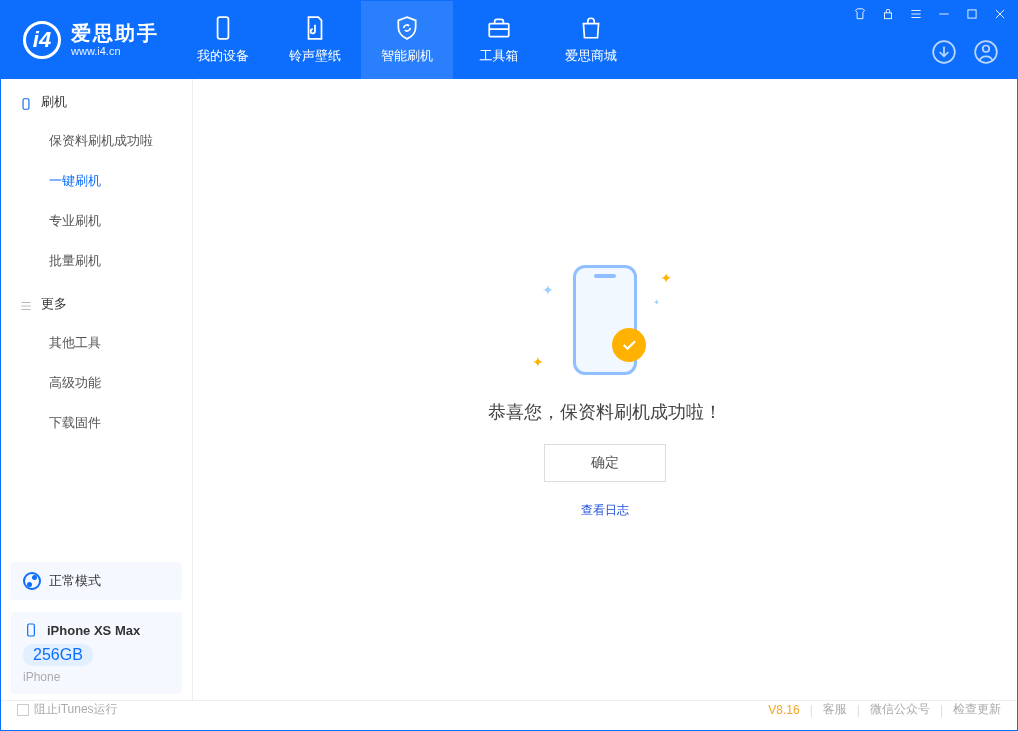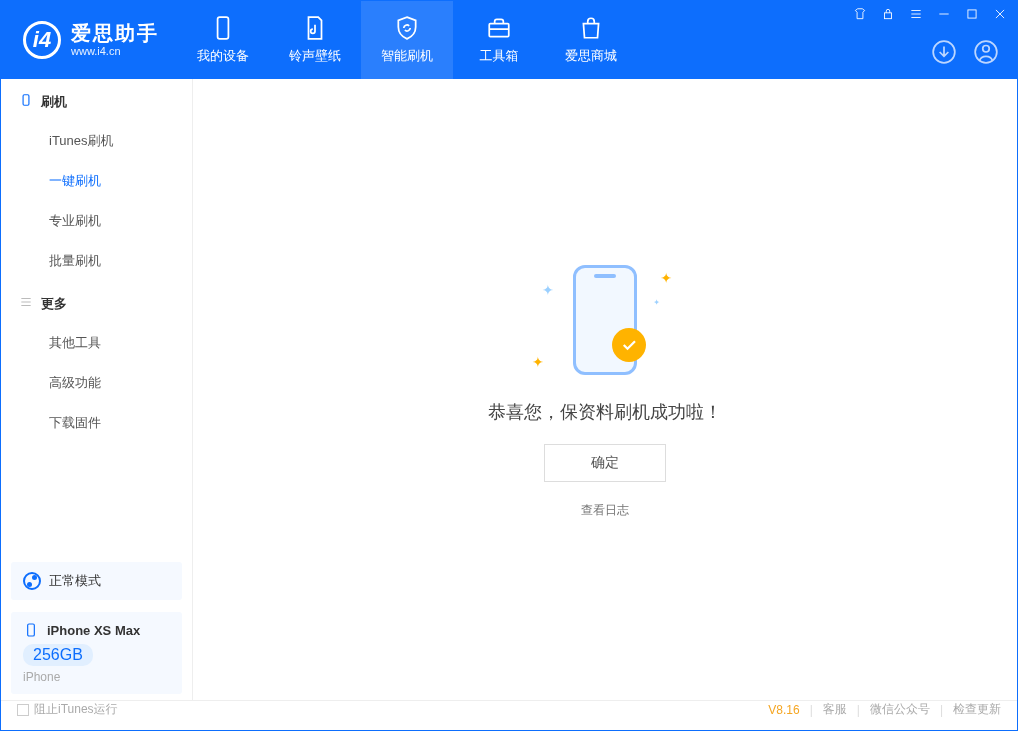--- a/index.html
+++ b/index.html
@@ -22,21 +22,21 @@
 .window-controls { position: absolute; top: 6px; right: 10px; display: flex; gap: 14px; align-items: center; }
 .window-controls svg { width: 14px; height: 14px; stroke: #fff; fill: none; stroke-width: 1.5; cursor: pointer; }
 
 .header-right-icons { position: absolute; right: 18px; bottom: 14px; display: flex; gap: 16px; }
 .header-right-icons svg { width: 26px; height: 26px; stroke: #bcd6ff; fill: none; stroke-width: 1.6; cursor: pointer; }
 
 
 .body { display: flex; height: calc(100% - 78px - 30px); }
 .sidebar { width: 192px; border-right: 1px solid #eee; display: flex; flex-direction: column; font-size: 13px; color: #555; }
 
-.side-group-header { display: flex; align-items: flex-start; gap: 8px; padding: 14px 18px 10px; font-weight: bold; color: #333; }
+.side-group-header { display: flex; align-items: flex-end; gap: 8px; padding: 14px 18px 10px; font-weight: normal; color: #333; }
 .side-group-header svg { width: 14px; height: 14px; }
 .side-item { padding: 11px 18px 11px 48px; cursor: pointer; }
 .side-item.active { color: #0d6efd; }
 
 .side-spacer { flex: 1; }
 
 .mode-box, .device-box { margin: 6px 10px; background: #f5f9ff; border-radius: 3px; padding: 10px 12px; }
 .mode-box { display: flex; align-items: center; gap: 8px; color: #333; font-size: 13px; }
 .mode-box .dot { width: 18px; height: 18px; border: 2px solid #0d6efd; border-radius: 50%; position: relative; }
 .mode-box .dot::before, .mode-box .dot::after { content: ""; position: absolute; background: #0d6efd; border-radius: 50%; }
@@ -61,21 +61,21 @@
 .check-badge { position: absolute; right: 44px; bottom: 18px; width: 34px; height: 34px; background: #ffb300; border-radius: 50%; display: flex; align-items: center; justify-content: center; }
 .check-badge svg { width: 18px; height: 18px; stroke: #fff; stroke-width: 3; fill: none; }
 .sparkle { position: absolute; color: #ffb300; font-size: 14px; }
 .sp1 { left: 22px; top: 22px; color: #9bd0ff; }
 .sp2 { left: 12px; bottom: 10px; }
 .sp3 { right: 18px; top: 10px; }
 .sp4 { right: 30px; top: 38px; color: #9bd0ff; font-size: 8px; }
 
 .success-msg { font-size: 18px; color: #444; }
 .ok-btn { border: 1px solid #ddd; background: #fff; padding: 9px 46px; font-size: 14px; color: #555; cursor: pointer; }
-.log-link { font-size: 12px; color: #737373; cursor: pointer; }
+.log-link { font-size: 12px; color: #1d4ed8; cursor: pointer; }
 
 
 .footer { height: 30px; border-top: 1px solid #eee; display: flex; align-items: flex-start; font-size: 12px; color: #aaa; padding: 0 16px; }
 .footer .chk { color: #aaa; }
 .footer-spacer { flex: 1; }
 .footer-right { display: flex; align-items: center; gap: 10px; }
 .footer-right .sep { color: #ddd; }
 .footer-right span[data-interactable="true"] { cursor: pointer; }
 .ver { color: #f5a623; }
 </style>
@@ -175,21 +175,21 @@
 
 <div class="body" data-interactable="false">
 
   <div class="sidebar" data-interactable="false">
     <div class="side-group-header" data-interactable="false">
       <svg data-interactable="false" viewBox="0 0 24 24" fill="none" stroke="#0d6efd" stroke-width="2">
           <rect x="7" y="3" width="10" height="18" rx="2"></rect>
         </svg>
       <span data-interactable="false">刷机</span>
     </div>
-    <div class="side-item" data-interactable="true">iTunes刷机</div>
+    <div class="side-item" data-interactable="true">保资料刷机成功啦</div>
     <div class="side-item active" data-interactable="true">一键刷机</div>
     <div class="side-item" data-interactable="true">专业刷机</div>
     <div class="side-item" data-interactable="true">批量刷机</div>
 
     <div class="side-group-header" data-interactable="false">
       <svg data-interactable="false" viewBox="0 0 24 24" fill="none" stroke="#bbb" stroke-width="2">
           <path d="M4 6h16M4 12h16M4 18h16"></path>
         </svg>
       <span data-interactable="false">更多</span>
     </div>

